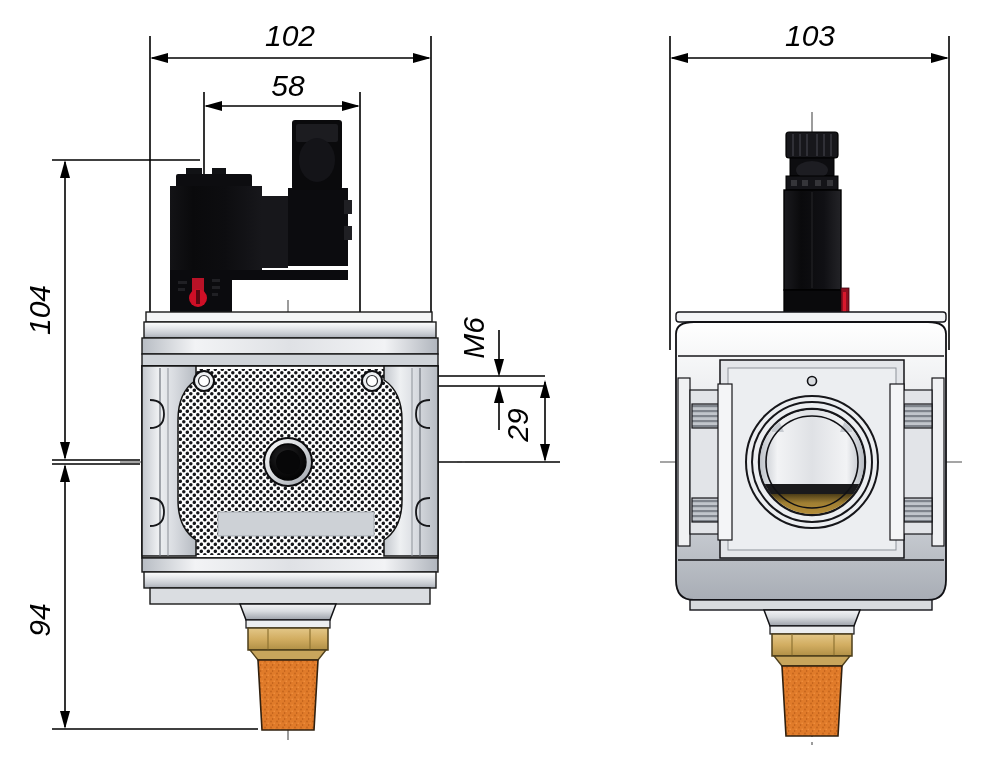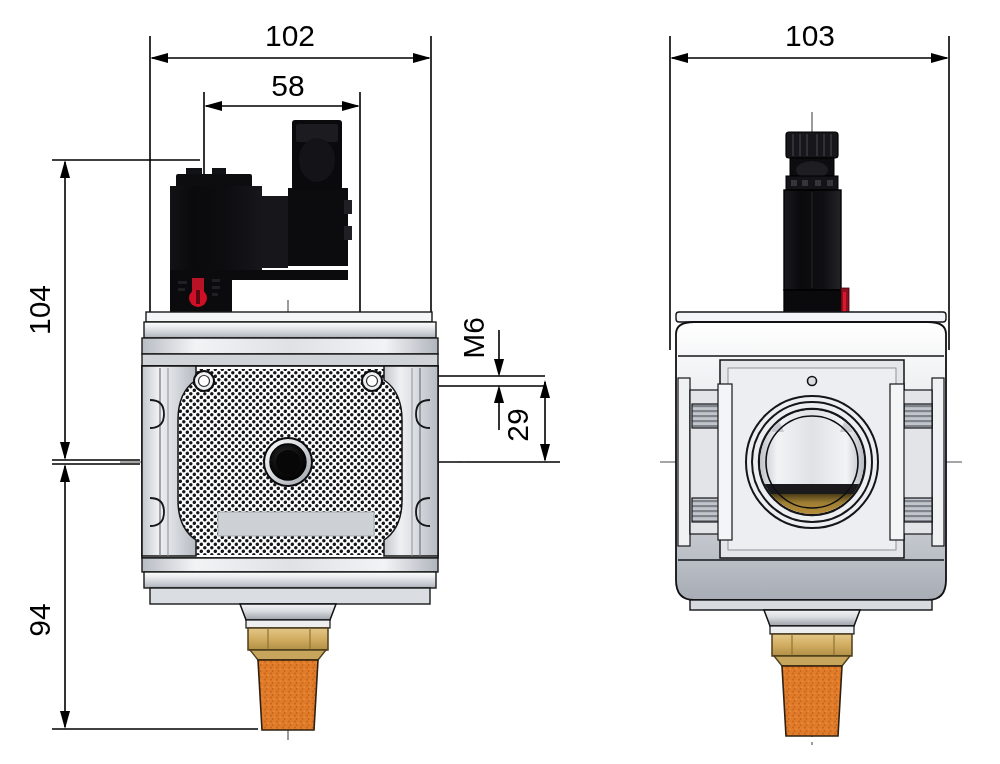--- a/index.html
+++ b/index.html
@@ -2,21 +2,21 @@
 <html><head>
 <meta charset="utf-8">
 <title>Technical Drawing</title>
 <style>
   html,body{margin:0;padding:0;background:#ffffff;}
   body{
     width:1000px;height:764px;position:relative;overflow:hidden;
     font-family:"Liberation Sans", sans-serif;
     background:#ffffff;
   }
-  #stage{position:absolute;left:0;top:0;width:1000px;height:740px;}
+  #stage{position:absolute;left:0;top:0;width:1000px;height:740px;font-style:italic;}
   svg{display:block;}
   .dimtext{
     font-family:"Liberation Sans", sans-serif;
     font-size:30px;
     fill:#000000;
     font-weight:400;
     letter-spacing:0px;
   }
   .dimtext-v{
     font-family:"Liberation Sans", sans-serif;

